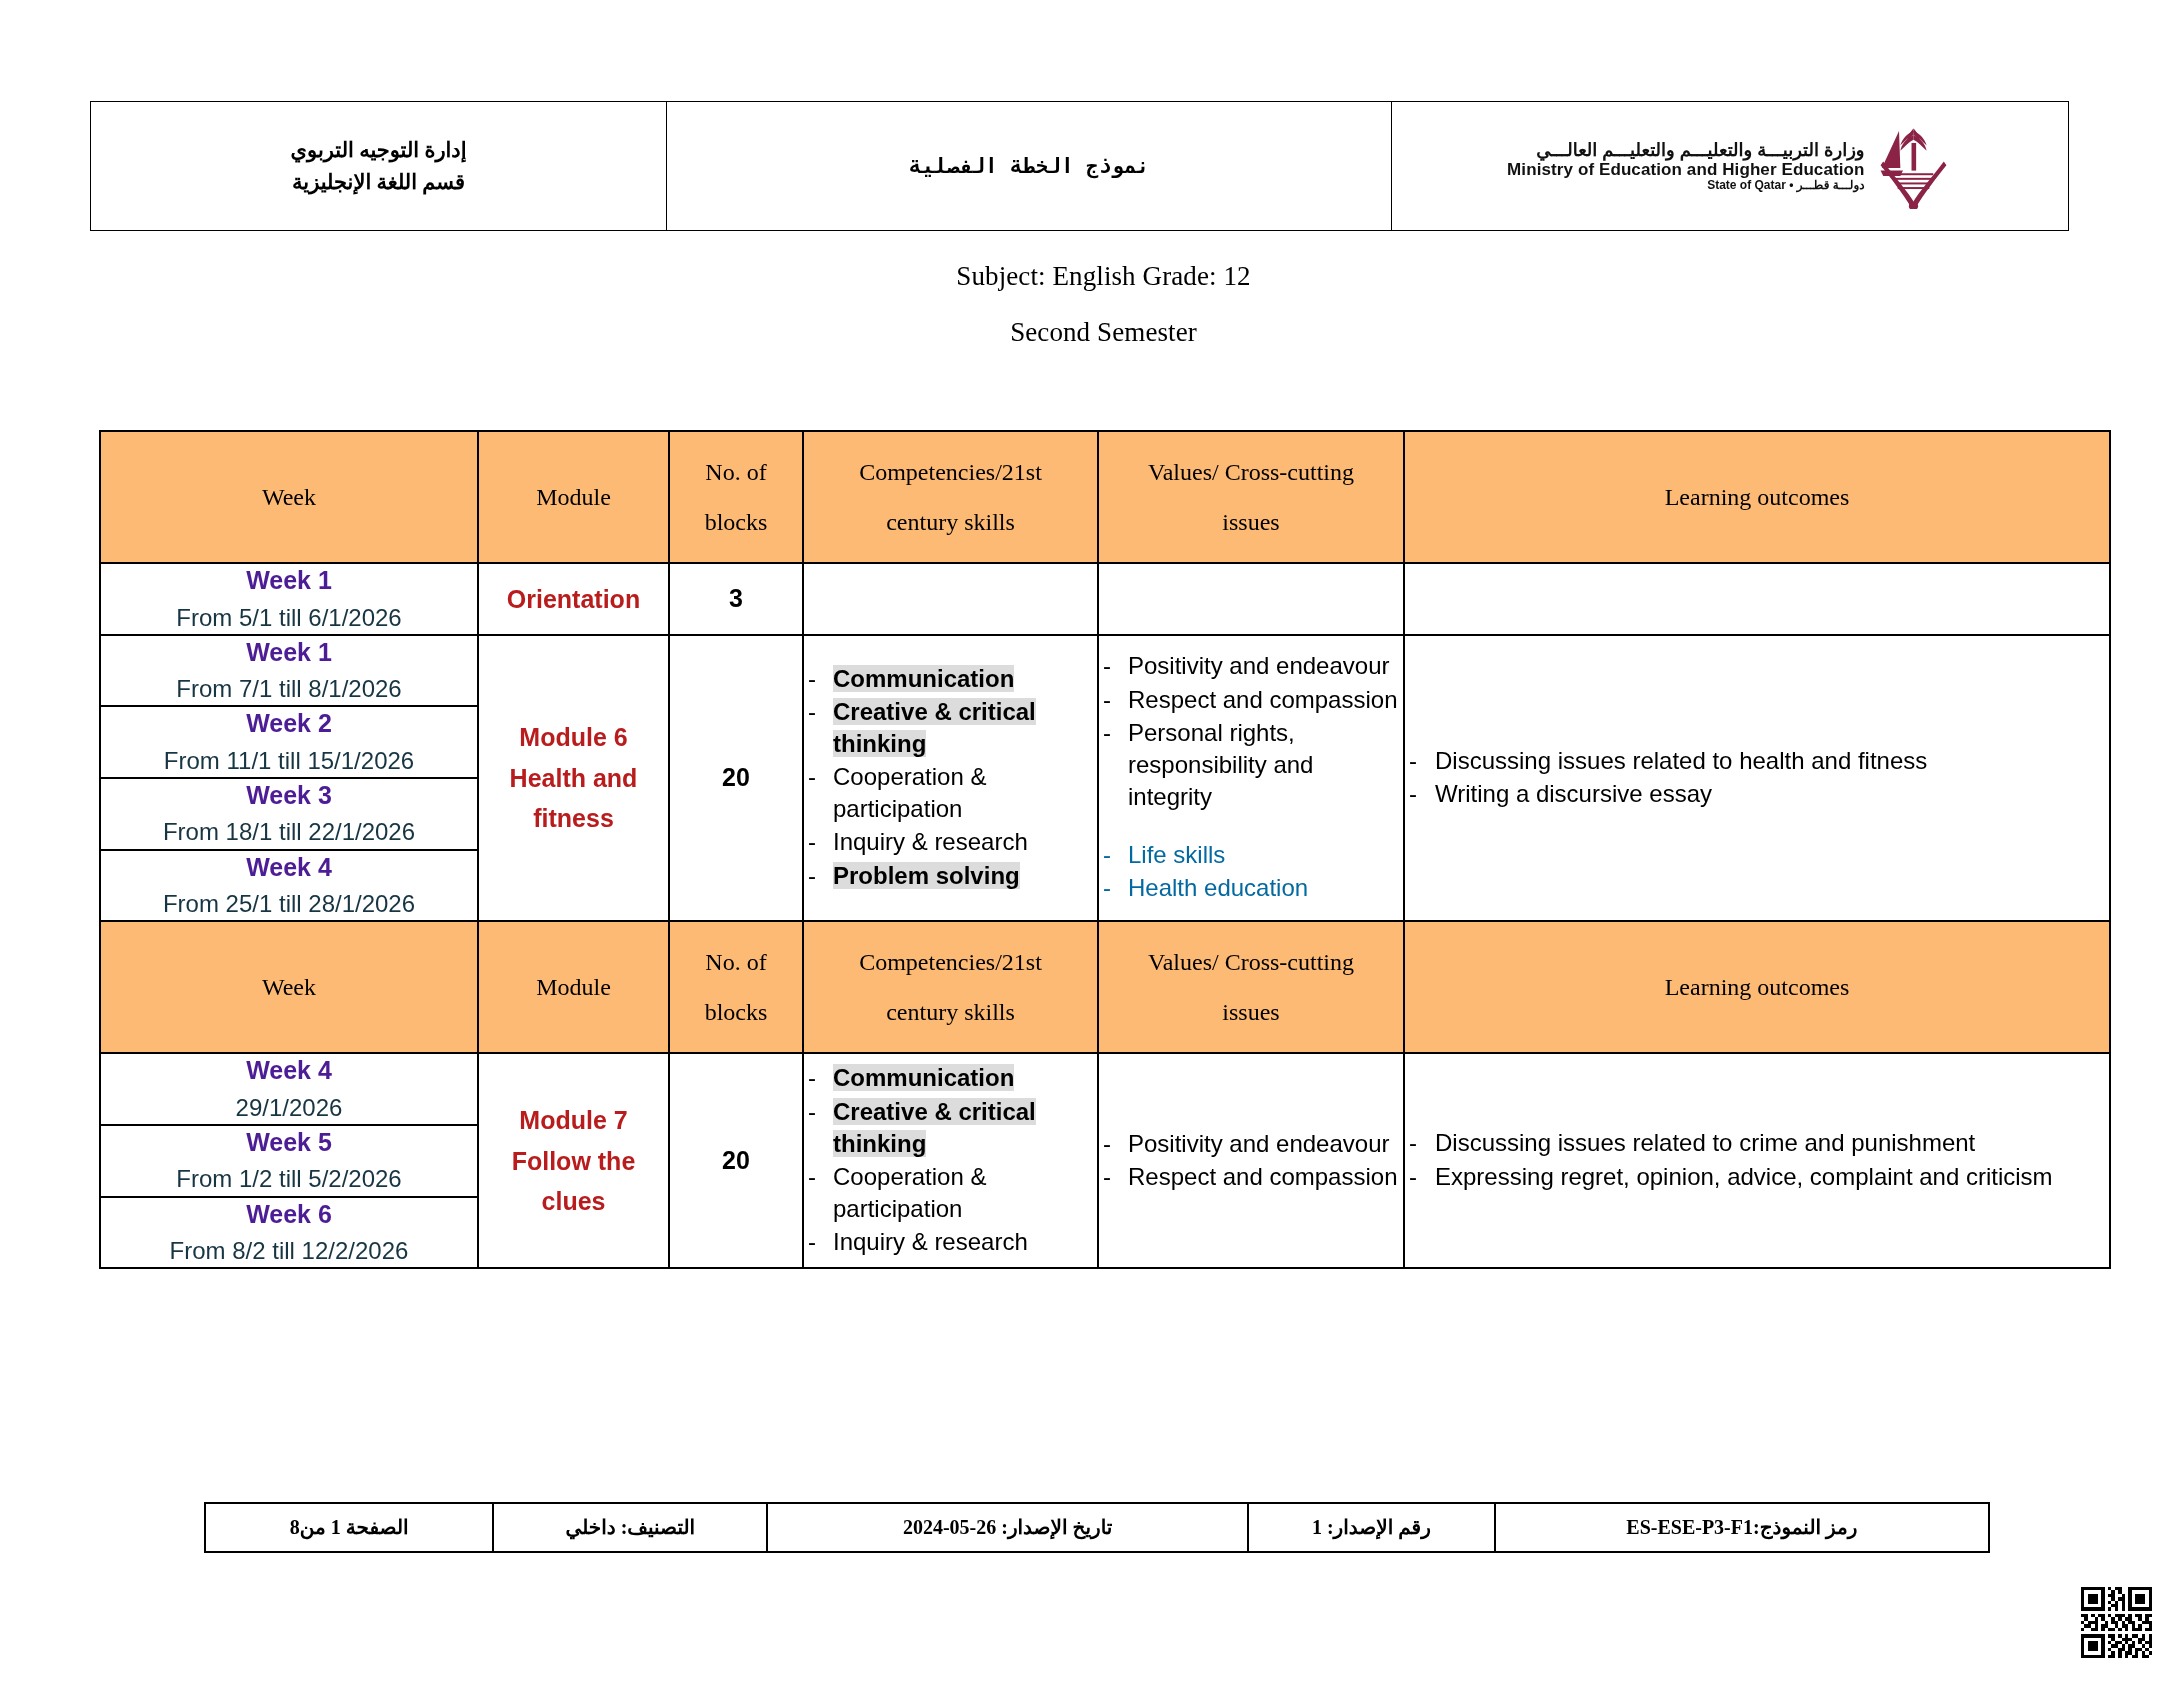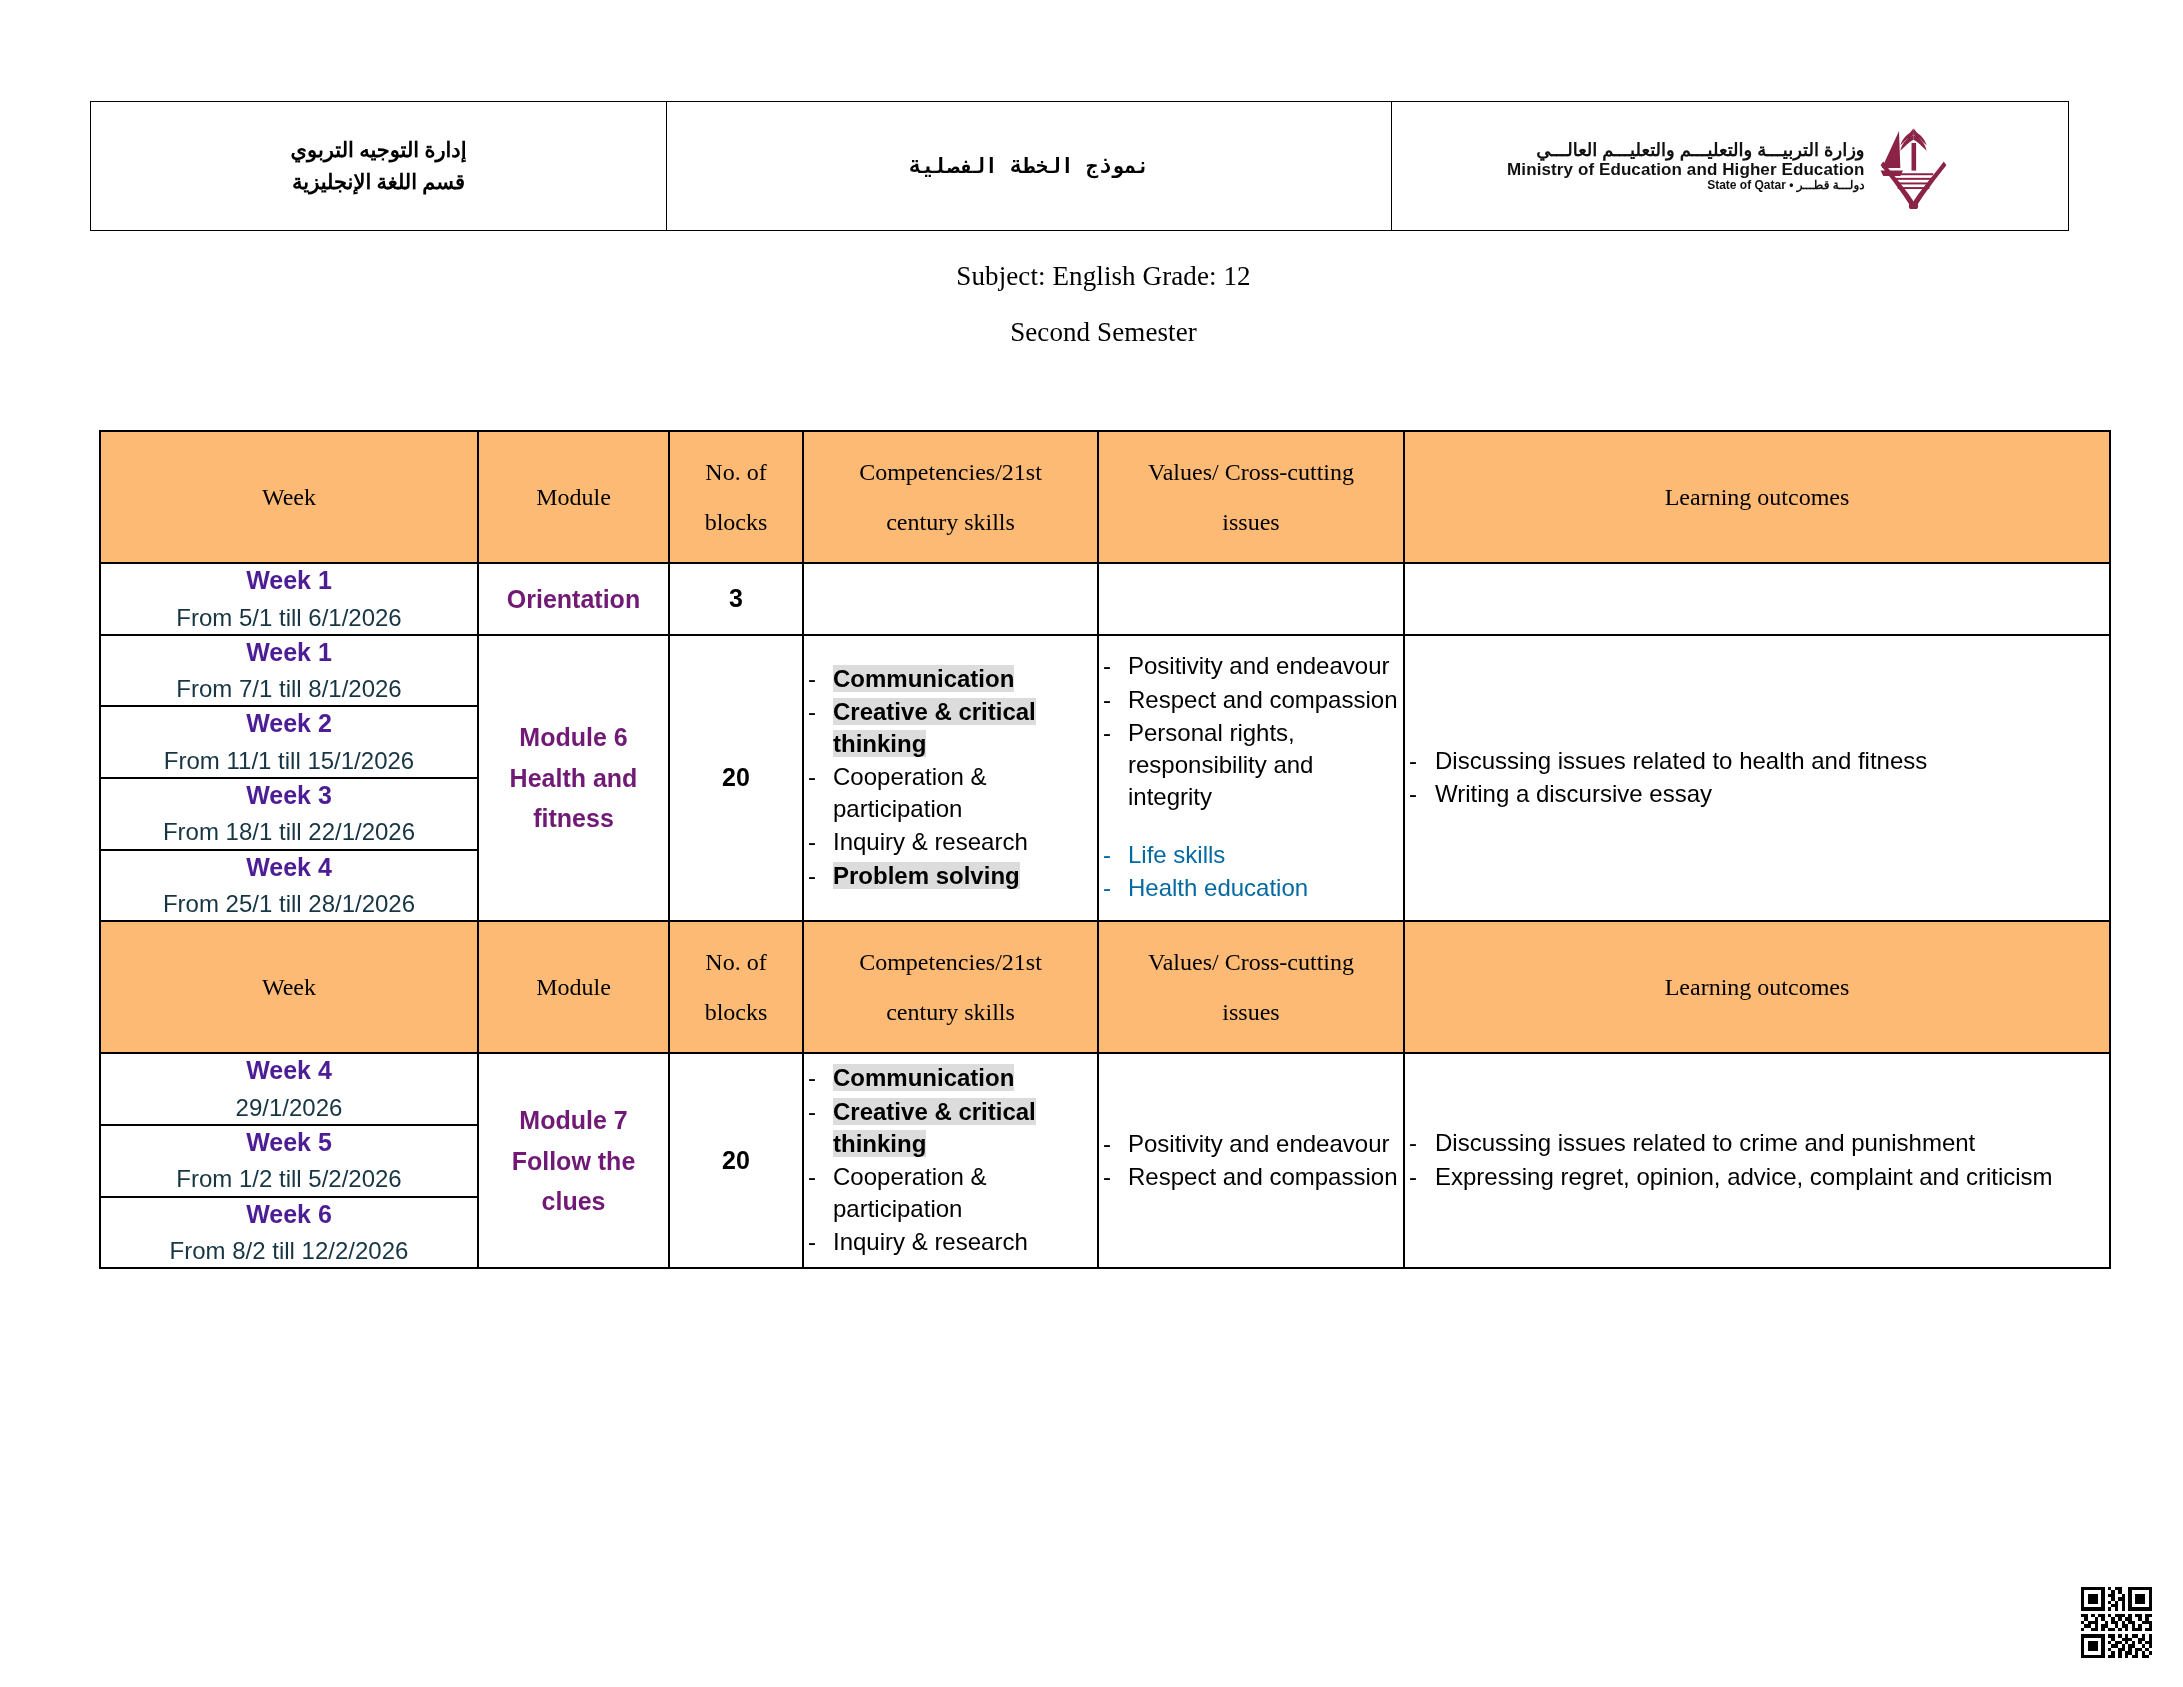--- a/index.html
+++ b/index.html
@@ -158,21 +158,21 @@
     font-size: 24px;
     color: #173543;
     display: block;
   }
 
   .modcell {
     text-align: center;
     font-family: "Liberation Sans", sans-serif;
     font-size: 25px;
     font-weight: bold;
-    color: #701a75;
+    color: #b91c1c;
     line-height: 1.62;
     padding: 5.3px 4px;
   }
   .blockscell {
     text-align: center;
     font-family: "Liberation Sans", sans-serif;
     font-size: 25px;
     font-weight: bold;
     color: #000;
   }
@@ -465,20 +465,31 @@
     </tr>
     <tr>
       <td class="weekcell">
         <span class="week-no">Week 6</span>
         <span class="week-dates">From 8/2 till 12/2/2026</span>
       </td>
     </tr>
   </tbody>
     </table>
 
+  <table class="foot-table">
+    <tbody>
+        <tr>
+      <td class="fc1">الصفحة 1 من8</td>
+      <td class="fc2">التصنيف: داخلي</td>
+      <td class="fc3">تاريخ الإصدار: 26-05-2024</td>
+      <td class="fc4">رقم الإصدار: 1</td>
+      <td class="fc5">رمز النموذج:ES-ESE-P3-F1</td>
+    </tr>
+  </tbody>
+    </table>
 
   <svg class="qr" viewBox="0 0 21 21" shape-rendering="crispEdges">
     <rect width="21" height="21" fill="#fff"></rect>
     <g fill="#000">
       <path d="M0 0h7v1h-7z M0 1h1v1h-1z M6 1h1v1h-1z M0 2h1v1h-1z M2 2h3v1h-3z M6 2h1v1h-1z
                M0 3h1v1h-1z M2 3h3v1h-3z M6 3h1v1h-1z M0 4h1v1h-1z M2 4h3v1h-3z M6 4h1v1h-1z
                M0 5h1v1h-1z M6 5h1v1h-1z M0 6h7v1h-7z"></path>
       <path d="M14 0h7v1h-7z M14 1h1v1h-1z M20 1h1v1h-1z M14 2h1v1h-1z M16 2h3v1h-3z M20 2h1v1h-1z
                M14 3h1v1h-1z M16 3h3v1h-3z M20 3h1v1h-1z M14 4h1v1h-1z M16 4h3v1h-3z M20 4h1v1h-1z
                M14 5h1v1h-1z M20 5h1v1h-1z M14 6h7v1h-7z"></path>

